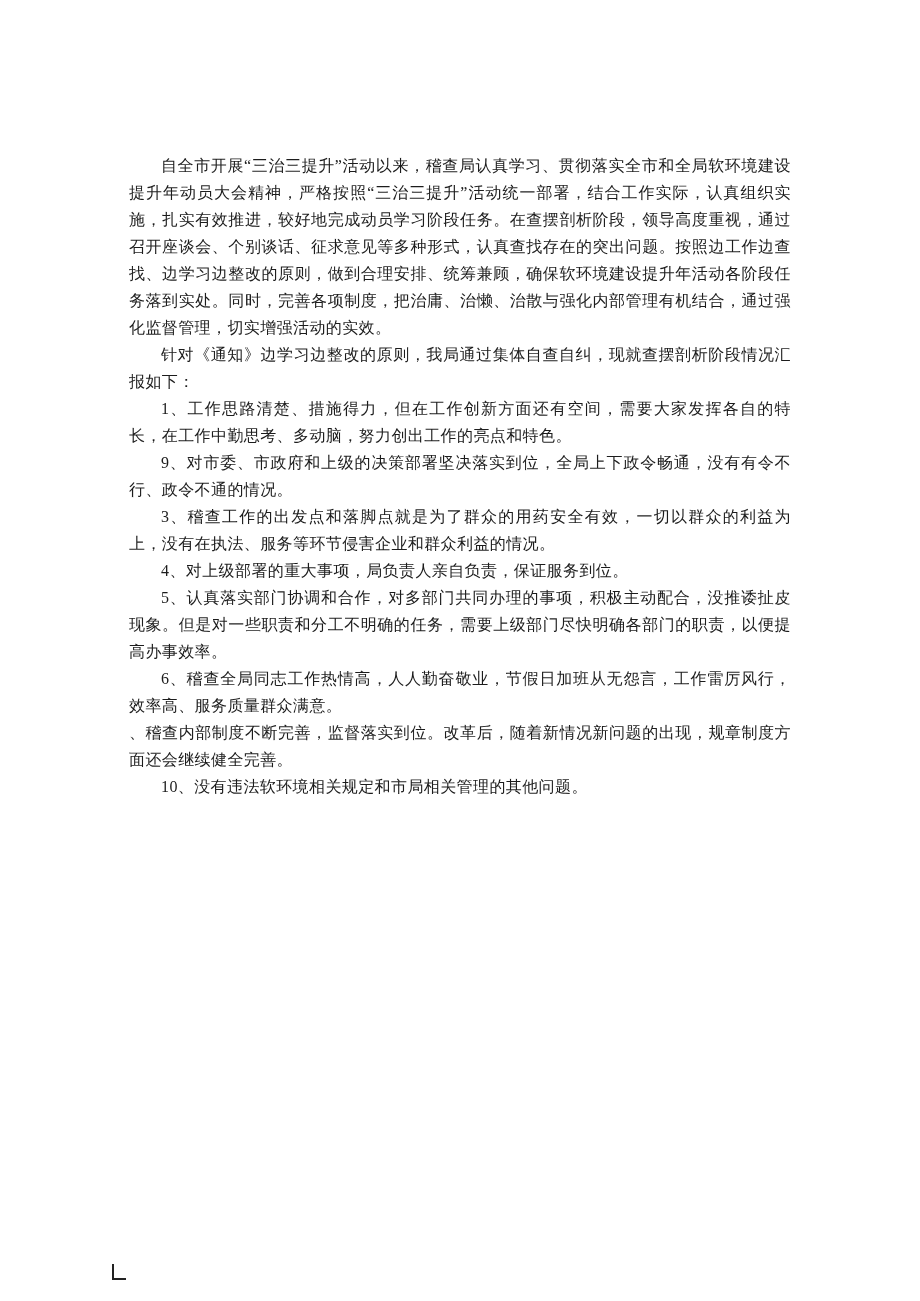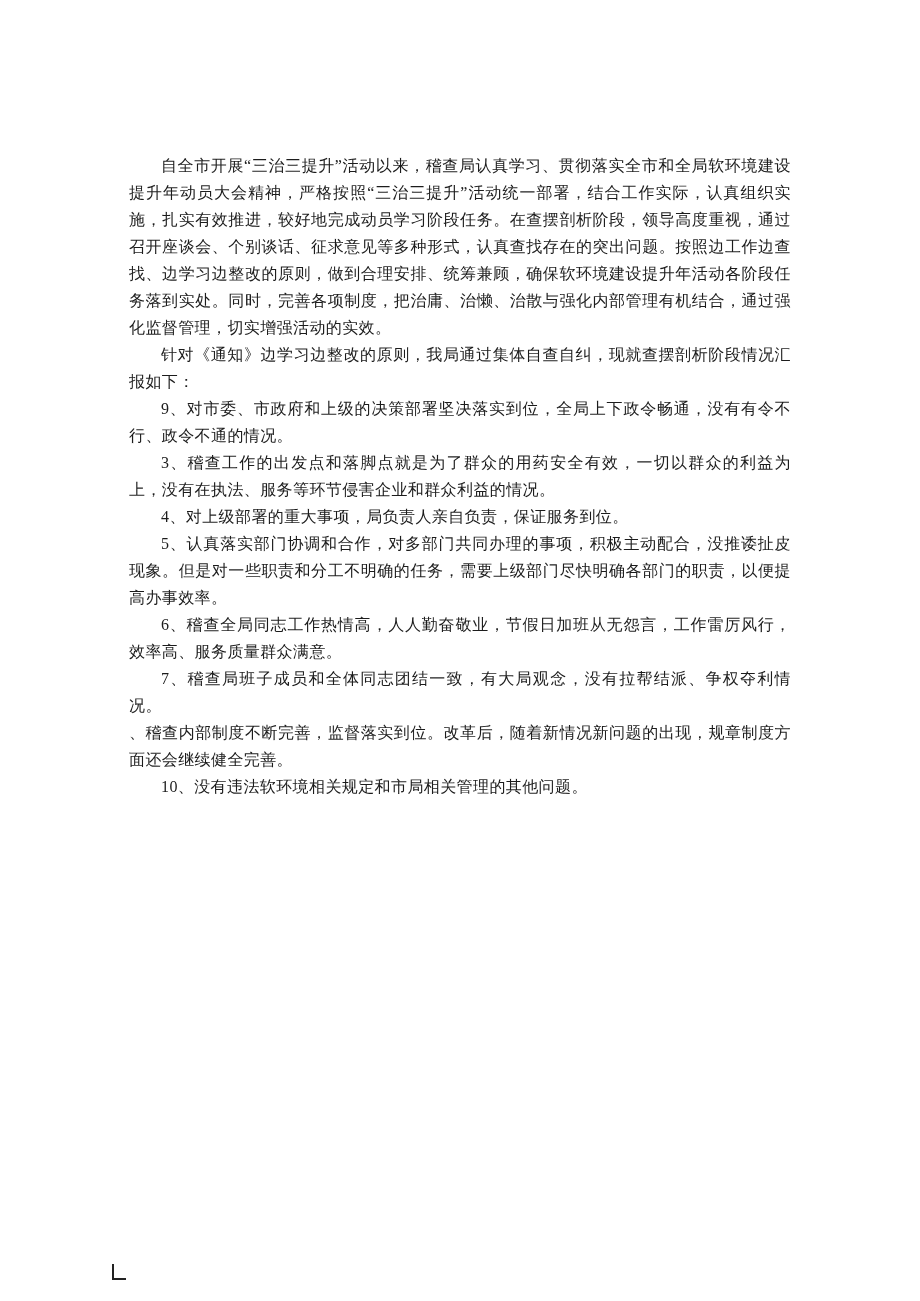--- a/index.html
+++ b/index.html
@@ -46,23 +46,23 @@
     border-bottom: 2.5px solid #222222;
   }
 </style>
 </head>
 <body>
 
 <div class="page">
   <div class="content">
     <p>自全市开展“三治三提升”活动以来，稽查局认真学习、贯彻落实全市和全局软环境建设提升年动员大会精神，严格按照“三治三提升”活动统一部署，结合工作实际，认真组织实施，扎实有效推进，较好地完成动员学习阶段任务。在查摆剖析阶段，领导高度重视，通过召开座谈会、个别谈话、征求意见等多种形式，认真查找存在的突出问题。按照边工作边查找、边学习边整改的原则，做到合理安排、统筹兼顾，确保软环境建设提升年活动各阶段任务落到实处。同时，完善各项制度，把治庸、治懒、治散与强化内部管理有机结合，通过强化监督管理，切实增强活动的实效。</p>
     <p>针对《通知》边学习边整改的原则，我局通过集体自查自纠，现就查摆剖析阶段情况汇报如下：</p>
+    <p>1、工作思路清楚、措施得力，但在工作创新方面还有空间，需要大家发挥各自的特长，在工作中勤思考、多动脑，努力创出工作的亮点和特色。</p>
     <p>9、对市委、市政府和上级的决策部署坚决落实到位，全局上下政令畅通，没有有令不行、政令不通的情况。</p>
     <p>3、稽查工作的出发点和落脚点就是为了群众的用药安全有效，一切以群众的利益为上，没有在执法、服务等环节侵害企业和群众利益的情况。</p>
     <p>4、对上级部署的重大事项，局负责人亲自负责，保证服务到位。</p>
     <p>5、认真落实部门协调和合作，对多部门共同办理的事项，积极主动配合，没推诿扯皮现象。但是对一些职责和分工不明确的任务，需要上级部门尽快明确各部门的职责，以便提高办事效率。</p>
     <p>6、稽查全局同志工作热情高，人人勤奋敬业，节假日加班从无怨言，工作雷厉风行，效率高、服务质量群众满意。</p>
-    <p>7、稽查局班子成员和全体同志团结一致，有大局观念，没有拉帮结派、争权夺利情况。</p>
     <p class="no-indent">、稽查内部制度不断完善，监督落实到位。改革后，随着新情况新问题的出现，规章制度方面还会继续健全完善。</p>
     <p>10、没有违法软环境相关规定和市局相关管理的其他问题。</p>
   </div>
   <div class="corner-mark"></div>
 </div>
 
 </body></html>

